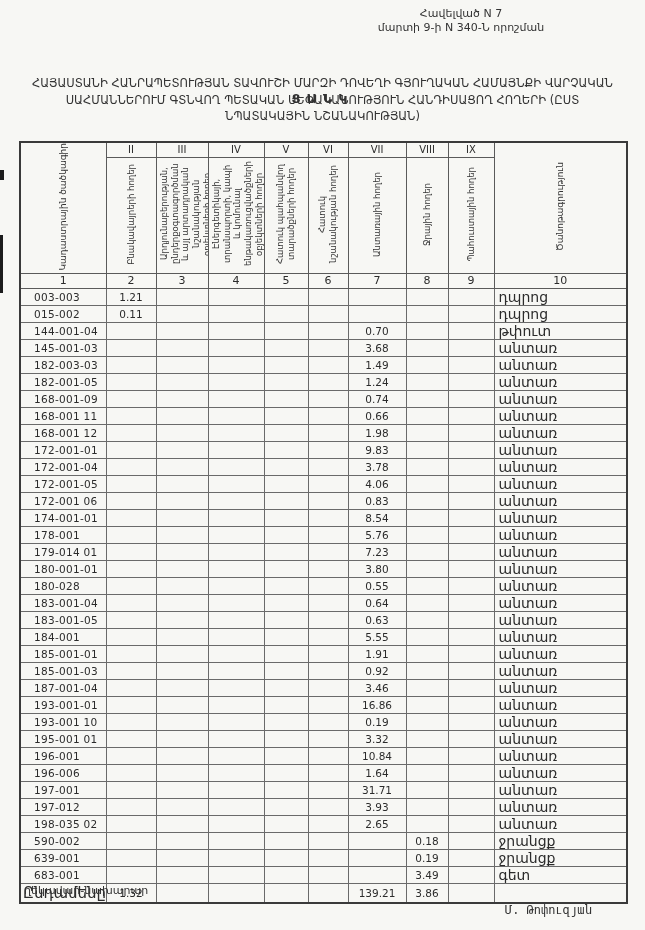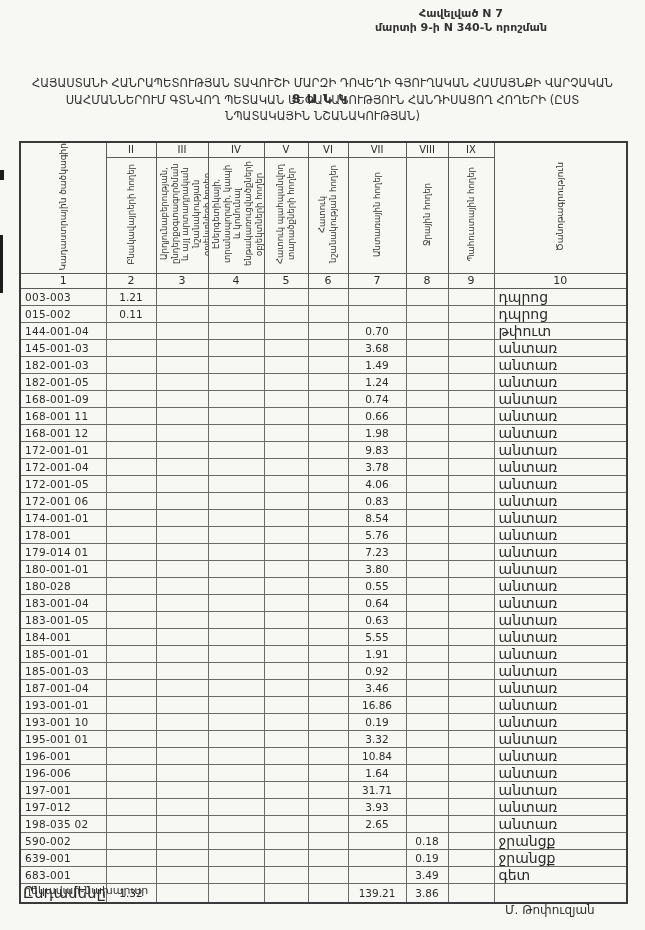--- a/index.html
+++ b/index.html
@@ -8,21 +8,21 @@
     font-family: "DejaVu Sans", sans-serif;
     background: #f7f7f4;
     color: #2e2e2e;
     position: relative;
     width: 645px;
     height: 930px;
     overflow: hidden;
   }
   .appendix {
     position: absolute; top: 7px; right: 14px; width: 340px;
-    text-align: center; font-size: 11px; font-weight: bold; line-height: 1.3;
+    text-align: center; font-size: 11px; font-weight: normal; line-height: 1.3;
     color: #333;
   }
   .doc-title {
     position: absolute; top: 56px; left: 0; width: 645px;
     text-align: center; font-size: 13px; font-weight: bold; letter-spacing: 6px;
     color: #333;
     margin-top: 35px;
   }
   .doc-subtitle {
     position: absolute; top: 75px; left: 22px; width: 601px;
@@ -55,33 +55,33 @@
     max-height: 104px;
     white-space: normal;
     text-align: center;
     color: #333;
   }
   .vtext.tall { max-height: 132px; font-size: 9px; }
   tr.num-row { height: 15px; }
   tr.num-row th { font-size: 11px; text-align: center; }
   .land-table tbody tr { height: 16px; }
   .land-table tbody td, .land-table tfoot td { border-color: #6a6a6a; }
-  td.code { text-align: left; padding-left: 4px; font-size: 10.5px; letter-spacing: 0.3px; }
+  td.code { text-align: left; padding-left: 13px; font-size: 10.5px; letter-spacing: 0.3px; }
   td.val  { text-align: center; font-size: 10.5px; }
   td.note { text-align: left; padding-left: 4px; font-size: 14px; }
   .land-table tfoot tr { height: 18px; }
   .land-table tfoot td { border-top: 1.5px solid #3a3a3a; }
   td.total-label { text-align: center; font-size: 15px; }
   .footer-left {
     position: absolute; left: 24px; top: 884px; width: 280px;
     font-size: 11px; line-height: 1.3; color: #333;
   }
   .signature {
     position: absolute; left: 505px; top: 903px;
-    font-size: 12px; color: #333;
+    font-size: 12px; color: #333; font-family: Liberation Mono, monospace;
   }
   .artifact { position: absolute; background: #1c1c1c; }
   .artifact.a1 { left: 0; top: 170px; width: 4px; height: 10px; }
   .artifact.a2 { left: 0; top: 235px; width: 3px; height: 58px; }
 </style>
 </head>
 <body>
 
 <div class="artifact a1"></div>
 <div class="artifact a2"></div>
@@ -186,21 +186,21 @@
     <td class="val"></td>
     <td class="val"></td>
     <td class="val"></td>
     <td class="val"></td>
     <td class="val">3.68</td>
     <td class="val"></td>
     <td class="val"></td>
     <td class="note">անտառ</td>
   </tr>
       <tr>
-    <td class="code">182-001-03</td>
+    <td class="code">182-003-03</td>
     <td class="val"></td>
     <td class="val"></td>
     <td class="val"></td>
     <td class="val"></td>
     <td class="val"></td>
     <td class="val">1.49</td>
     <td class="val"></td>
     <td class="val"></td>
     <td class="note">անտառ</td>
   </tr>

